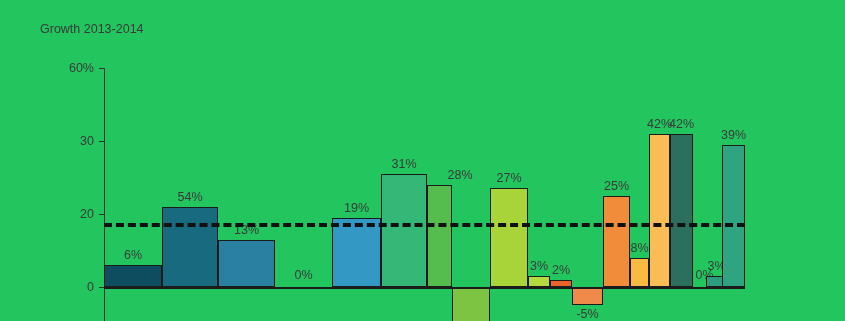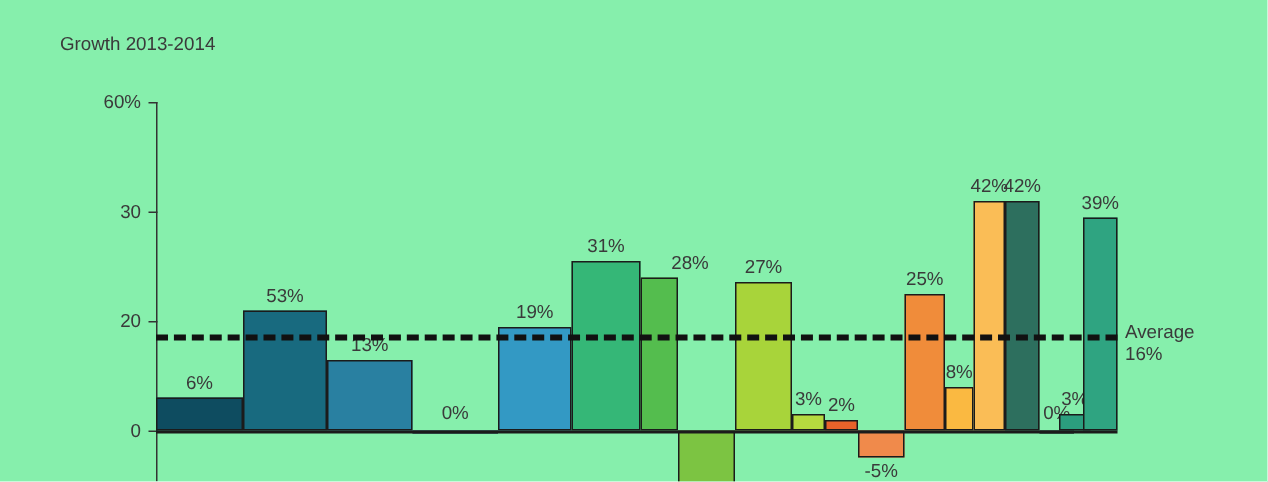--- a/index.html
+++ b/index.html
@@ -7,21 +7,21 @@
     padding: 0;
     background: #ffffff;
   }
   body {
     font-family: "Liberation Sans", sans-serif;
   }
   #canvas {
     position: relative;
     width: 845px;
     height: 321px;
-    background: #86efac;
+    background: #22c55e;
     overflow: hidden;
   }
   #chart-title {
     position: absolute;
     left: 40px;
     top: 22px;
     font-size: 12.5px;
     color: #3a3a3a;
     white-space: nowrap;
   }
@@ -133,21 +133,21 @@
 
     <div class="y-tick" style="top:287px;"></div>
     <div class="y-label-wrap" style="top:280px;">
       <div class="y-label" style="top:7px;">0</div>
     </div>
 
     <div id="bars-layer">
         <div class="bar" style="left: 104px; width: 58px; top: 265.1px; height: 21.9px; background: rgb(14, 76, 96);"></div>
         <div class="bar-label" style="left: 133px; top: 248.1px;">6%</div>
         <div class="bar" style="left: 162px; width: 56px; top: 206.7px; height: 80.3px; background: rgb(24, 106, 127);"></div>
-        <div class="bar-label" style="left: 190px; top: 189.7px;">53%</div>
+        <div class="bar-label" style="left: 190px; top: 189.7px;">54%</div>
         <div class="bar" style="left: 218px; width: 57px; top: 239.55px; height: 47.45px; background: rgb(41, 128, 161);"></div>
         <div class="bar-label" style="left: 246.5px; top: 222.55px;">13%</div>
         <div class="bar" style="left: 275px; width: 57px; top: 287px; height: 1.5px; background: rgb(46, 138, 176);"></div>
         <div class="bar-label" style="left: 303.5px; top: 268px;">0%</div>
         <div class="bar" style="left: 332px; width: 49px; top: 217.65px; height: 69.35px; background: rgb(51, 153, 196);"></div>
         <div class="bar-label" style="left: 356.5px; top: 200.65px;">19%</div>
         <div class="bar" style="left: 381px; width: 46px; top: 173.85px; height: 113.15px; background: rgb(53, 183, 119);"></div>
         <div class="bar-label" style="left: 404px; top: 156.85px;">31%</div>
         <div class="bar" style="left: 427px; width: 25px; top: 184.8px; height: 102.2px; background: rgb(84, 189, 78);"></div>
         <div class="bar-label" style="left: 439.5px; top: 167.8px; padding-left: 41px;">28%</div>
@@ -173,19 +173,15 @@
         <div class="bar" style="left: 706px; width: 21px; top: 276.05px; height: 10.95px; background: rgb(43, 158, 126);"></div>
         <div class="bar-label" style="left: 716.5px; top: 259.05px;">3%</div>
         <div class="bar" style="left: 722px; width: 23px; top: 144.65px; height: 142.35px; background: rgb(47, 164, 129);"></div>
         <div class="bar-label" style="left: 733.5px; top: 127.65px;">39%</div>
       </div>
 
     <div id="zero-line"></div>
 
     <div id="average-line"></div>
 
-    <div id="average-annotation">
-      <div>Average</div>
-      <div>16%</div>
-    </div>
 
   </div>
 </div>
 
 </body></html>

